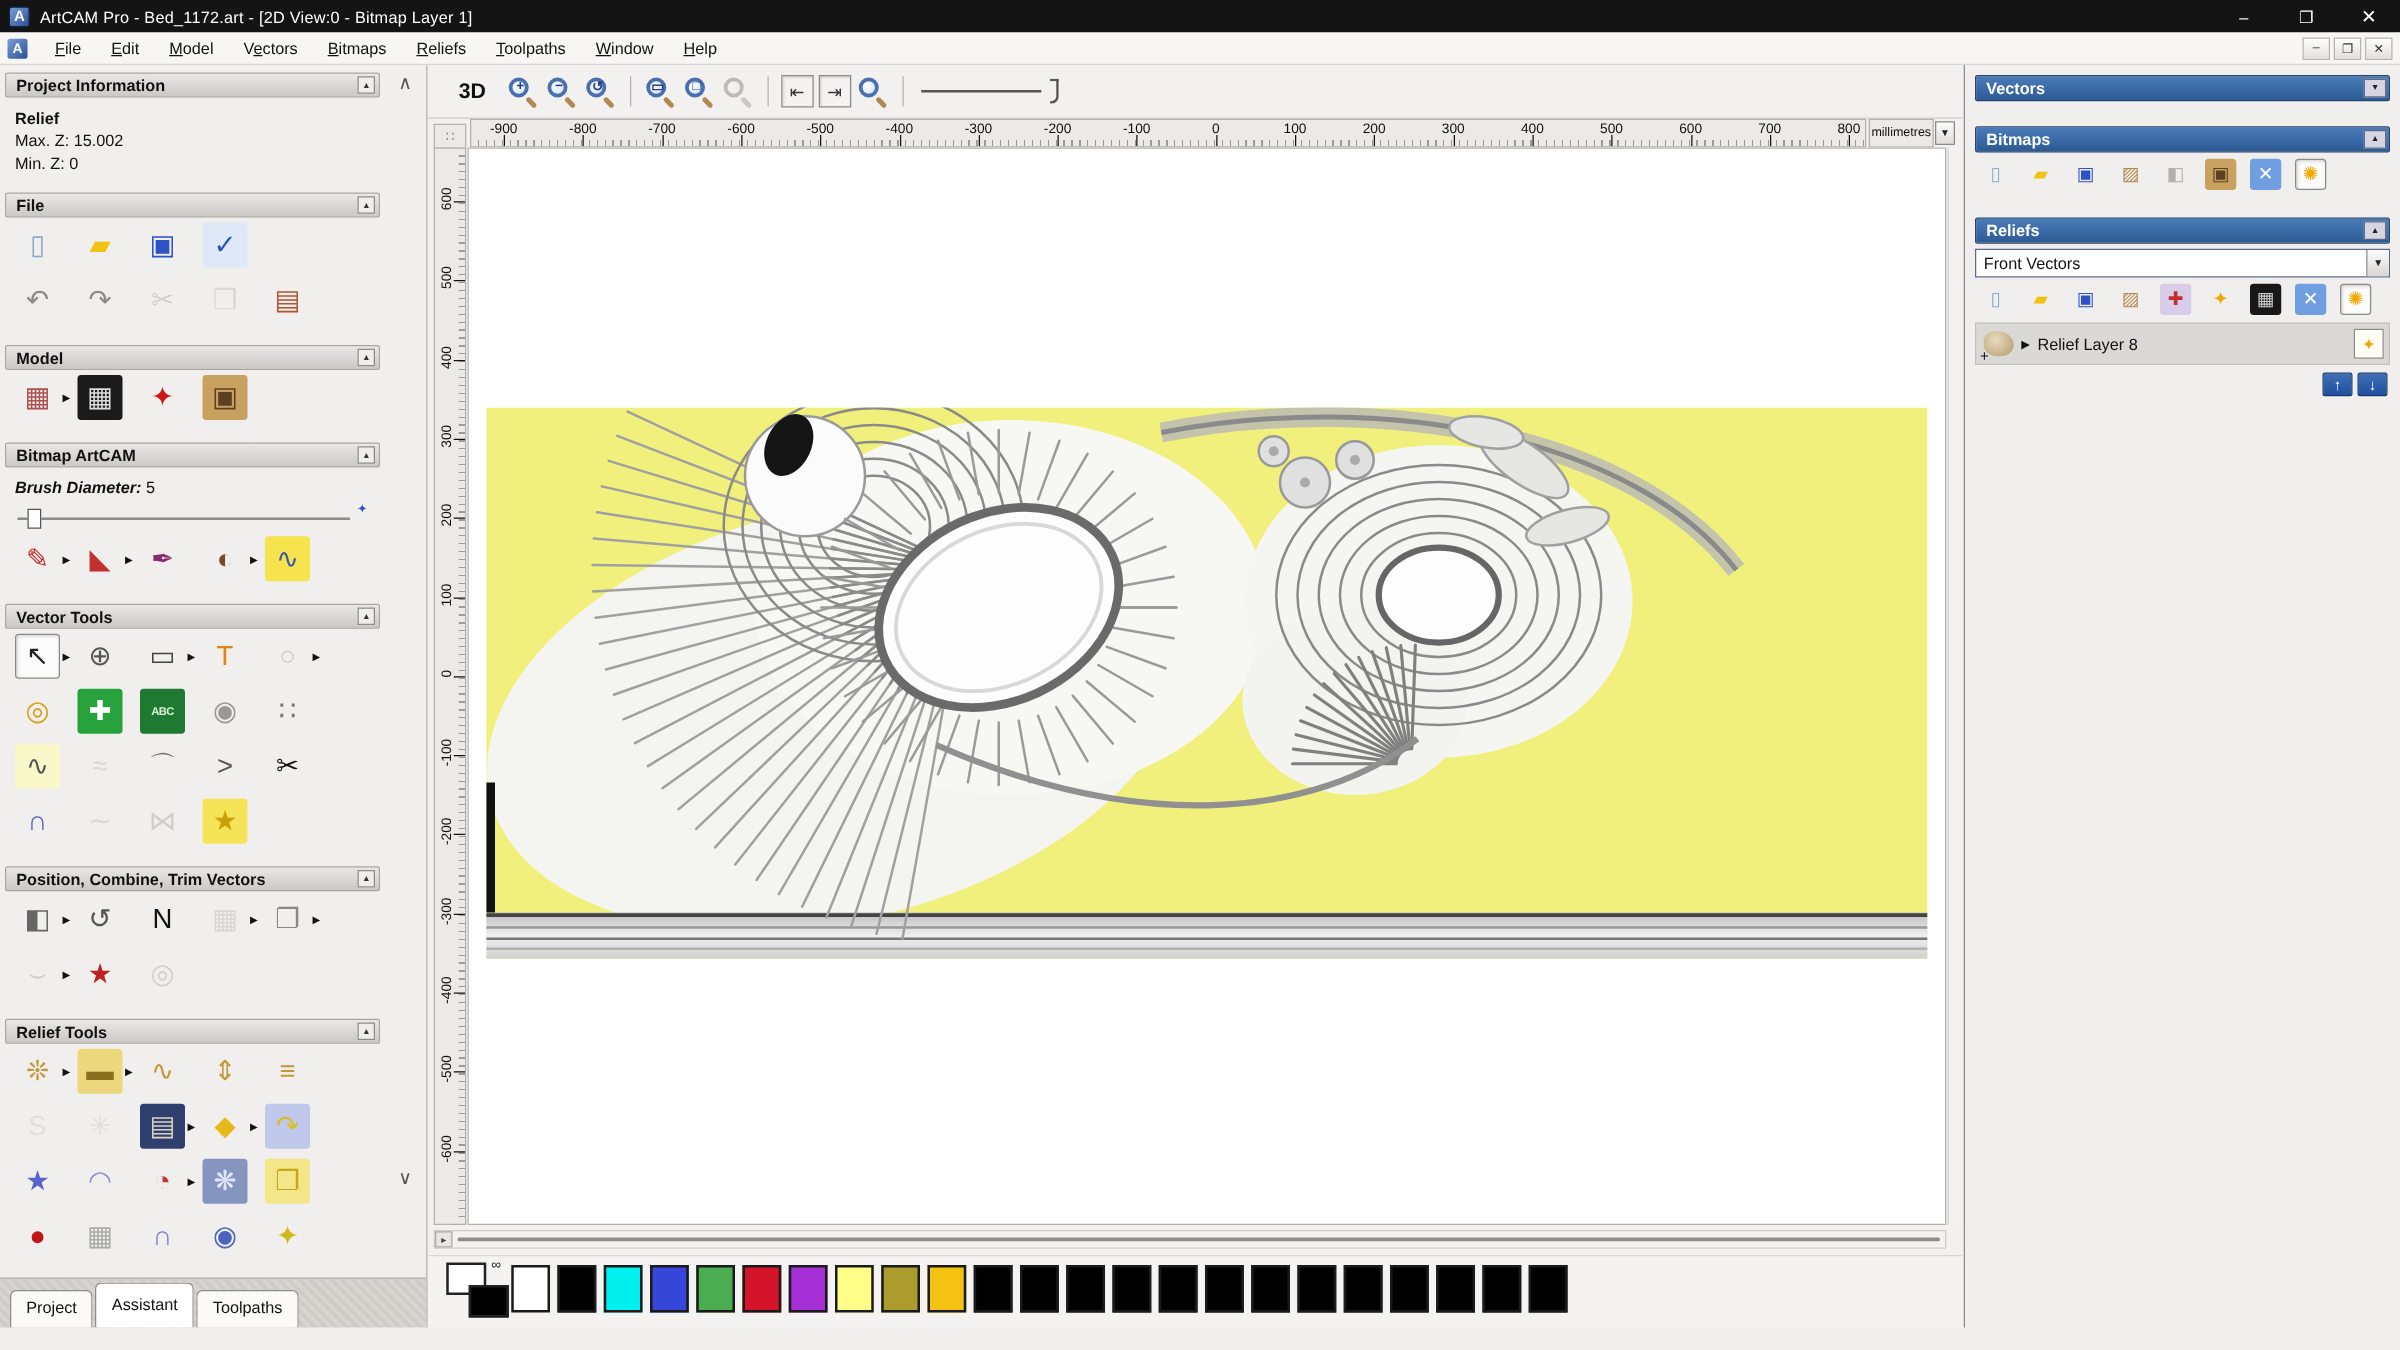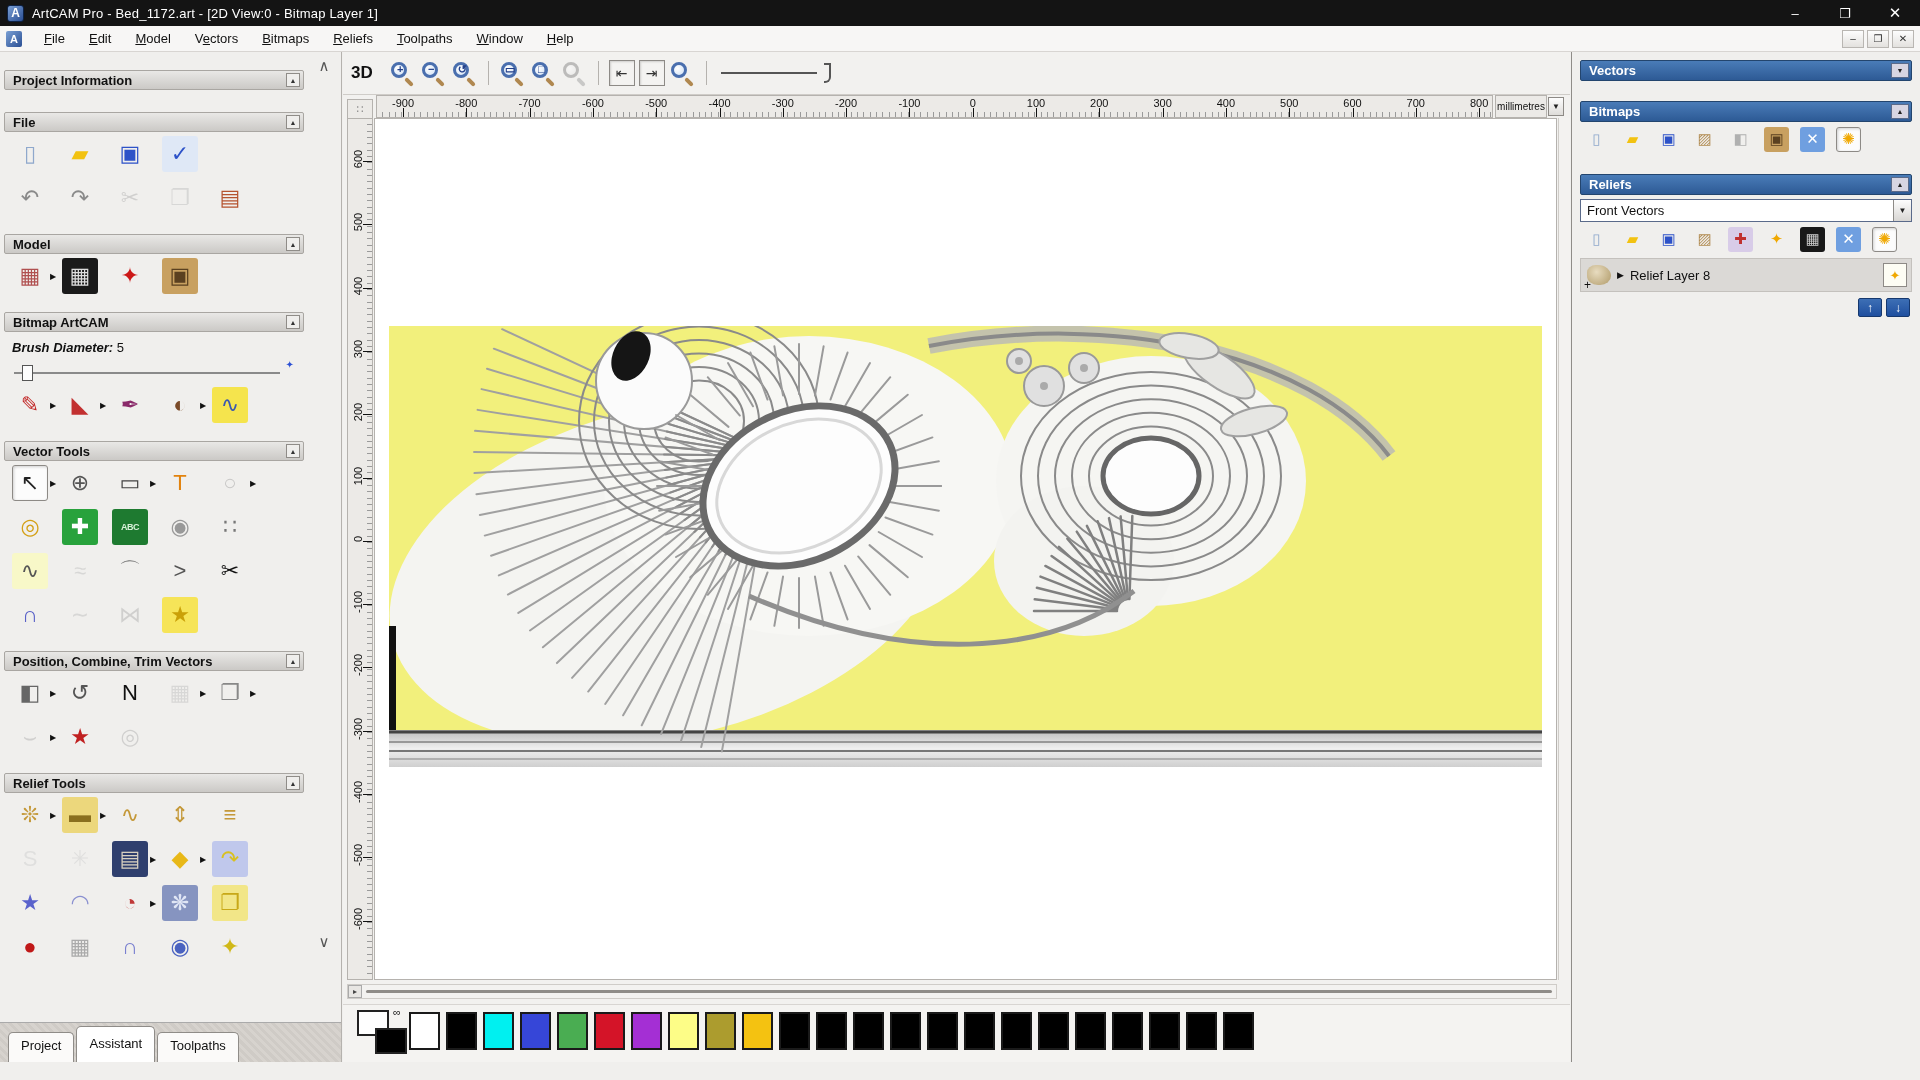--- a/index.html
+++ b/index.html
@@ -36,21 +36,21 @@
 
   
   .left-panel { position:absolute; left:0; top:52px; width:342px; height:1010px; background:#f0efed;
     border-right:1px solid #b5b2ae; }
   .lp-scroll { position:absolute; left:0; top:0; width:308px; height:970px; overflow:hidden; padding-top:6px; }
   .lp-chevron { position:absolute; left:312px; width:24px; height:20px; color:#555; font-size:15px;
     display:flex; align-items:center; justify-content:center; }
   .sect-hd { position:relative; margin:14px 4px 0 4px; height:20px; line-height:19px;
     background:linear-gradient(#e9e8e6,#cbc9c6); border:1px solid #a9a6a2; border-radius:2px;
     font-size:13px; font-weight:bold; color:#111; padding-left:8px; }
-  .sect-hd:first-child { margin-top:12px; }
+  .sect-hd:first-child { margin-top:0; }
   .collapse-btn { position:absolute; right:3px; top:2px; width:14px; height:14px; background:#efeeec;
     border:1px solid #8f8c88; font-size:7px; color:#333; display:flex; align-items:center; justify-content:center; }
   .info { display:flex; padding:8px 0 0 12px; font-size:13px; color:#111; }
   .info .col { width:134px; line-height:18px; }
   .info b { display:block; }
   .lrow { display:flex; align-items:center; padding-left:12px; height:44px; }
   .slot { width:50px; display:flex; align-items:center; }
   .tool { width:36px; height:36px; display:flex; align-items:center; justify-content:center;
     font-size:22px; border-radius:3px; }
   .tool.txt { font-size:9px; font-weight:bold; letter-spacing:-.5px; }
@@ -69,21 +69,21 @@
   .tabstrip { position:absolute; left:0; bottom:0; height:40px; width:100%;
     background:repeating-linear-gradient(45deg,#d7d3ce 0 3px,#cfcbc6 3px 6px); border-top:1px solid #aaa;
     display:flex; align-items:flex-end; padding-left:8px; }
   .tab { background:#fbfaf9; border:1px solid #8f8c88; border-bottom:none; border-radius:5px 5px 0 0;
     font-size:13px; color:#111; padding:5px 12px 7px 12px; margin-right:2px; height:30px; }
   .tab.active { height:36px; padding-top:9px; background:#fff; position:relative; z-index:2; }
 
   
   .canvas-col { position:absolute; left:343px; top:52px; width:1227px; height:1010px; background:#f2f1ef; }
   .cv-toolbar { position:absolute; left:0; top:0; width:100%; height:43px; display:flex; align-items:center;
-    padding-left:8px; border-bottom:1px solid #cfccc8; }
+    padding-left:24px; border-bottom:1px solid #cfccc8; }
   .btn3d { font-size:17px; font-weight:bold; color:#111; margin-right:14px; font-style:normal; }
   .tb-sep { width:1px; height:24px; background:#b5b2ae; margin:0 8px; }
   .mag { position:relative; width:27px; height:27px; margin:0 2px; }
   .mag .lens { position:absolute; left:2px; top:2px; width:16px; height:16px; border:3px solid #4a6fae;
     border-radius:50%; background:radial-gradient(circle at 35% 35%, #ffffff, #cfe0f5); }
   .mag .stick { position:absolute; right:2px; bottom:3px; width:10px; height:4px; background:#b08850;
     border-radius:2px; transform:rotate(45deg); }
   .mag .sign { position:absolute; left:5px; top:3px; width:13px; text-align:center; font-size:11px;
     font-weight:bold; color:#23408a; }
   .mag.dis { opacity:.4; filter:grayscale(1); }
@@ -211,20 +211,25 @@
   <div class="left-panel">
     <div class="lp-chevron" style="top:4px;">∧</div>
     <div class="lp-chevron" style="top:880px;">∨</div>
     <div class="lp-scroll">
 
       <div class="sect-hd">
         <span>Project Information</span>
         <span class="collapse-btn">▲</span>
       </div>
       <div class="info">
+        <div class="col">
+          <b>Relief</b>
+          <span>Max. Z: 15.002</span><br>
+          <span>Min. Z: 0</span>
+        </div>
       </div>
 
       <div class="sect-hd">
         <span>File</span>
         <span class="collapse-btn">▲</span>
       </div>
       <div class="lrow">
           <span class="slot">
             <div class="tool" style="color: rgb(143, 168, 204);">▯</div>
           </span>

